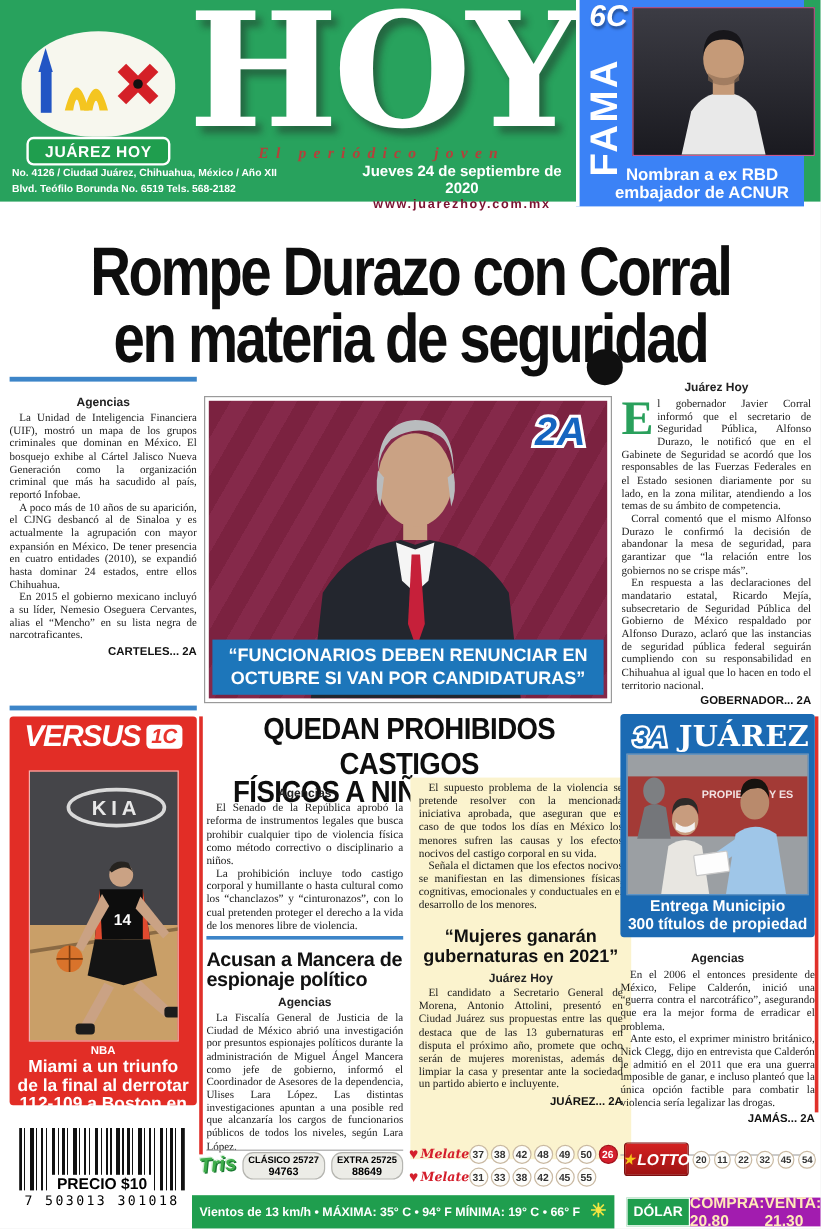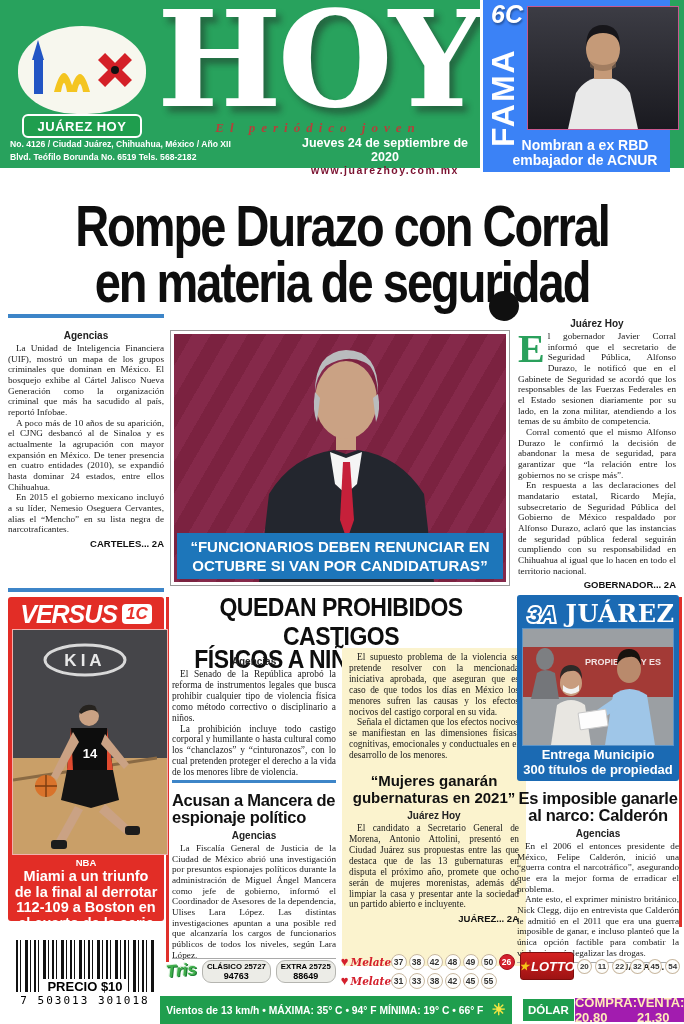--- a/index.html
+++ b/index.html
@@ -50,21 +50,21 @@
   .dropcap { float:left; font-family:"Liberation Serif",serif; font-weight:bold; font-size:40px; line-height:32px; color:#2aa05c; margin:2px 3px 0 0; }
 
   
   .rule-red-l { position:absolute; left:166px; top:597px; width:3px; height:365px; background:#e0302a; }
   .rule-red-r { position:absolute; left:679px; top:597px; width:3px; height:330px; background:#e0302a; }
 
   .versus-panel { position:absolute; left:8px; top:597px; width:156px; height:324px; background:#e22d26; border-radius:3px; padding:3px 4px; }
   .versus-head { display:flex; align-items:center; justify-content:center; gap:5px; height:28px; }
   .versus-title { color:#fff; font-family:"Liberation Sans",sans-serif; font-weight:bold; font-style:italic; font-size:25px; letter-spacing:-1px; }
   .versus-page { background:#fff; color:#e8352e; font-family:"Liberation Sans",sans-serif; font-weight:bold; font-style:italic; font-size:17px; padding:0 4px; border-radius:4px; }
-  .versus-photo { position:relative; width:156px; height:226px; margin:1px auto 2px; background:linear-gradient(#454549 0 57%, #c99f68 57% 100%); border:1px solid #f2b0ad; overflow:hidden; }
+  .versus-photo { position:relative; width:125px; height:226px; margin:14px auto 2px; background:linear-gradient(#454549 0 57%, #c99f68 57% 100%); border:1px solid #f2b0ad; overflow:hidden; }
   .versus-kicker { text-align:center; color:#fff; font-family:"Liberation Sans",sans-serif; font-weight:bold; font-size:9.5px; margin-top:2px; }
   .versus-headline { text-align:center; color:#fff; font-family:"Liberation Sans",sans-serif; font-weight:bold; font-size:14.5px; line-height:15.5px; padding:1px 2px 0; }
 
   .senado-h1 { position:absolute; left:172px; top:593px; width:338px; text-align:center; font-family:"Liberation Sans",sans-serif; font-weight:bold; font-size:23px; letter-spacing:-.5px; color:#0e0e0e; }
   .senado-h1 .hl { display:block; transform:scaleY(1.1); transform-origin:top center; line-height:26px; }
   .senado-col1 { position:absolute; left:172px; top:652px; width:164px; }
   .senado-col1 .body-p, .yellow-box .body-p { font-size:9.4px; }
   .rule-blue2 { position:absolute; left:172px; top:780px; width:164px; height:3px; background:#3d85c8; }
   .mancera { position:absolute; left:172px; top:792px; width:164px; }
   .mancera h2 { font-size:16.5px; line-height:17px; }
@@ -190,20 +190,25 @@
           <path d="M85 248 L95 160 Q118 122 160 116 L172 120 L184 116 Q226 122 250 160 L260 248 Z" fill="#23262e"></path>
           <path d="M156 118 L172 124 L188 118 L183 150 L172 160 L161 150 Z" fill="#f5f5f5"></path>
           <path d="M169 128 L176 128 L180 186 L173 206 L166 186 Z" fill="#c6203a"></path>
           <rect x="162" y="96" width="20" height="20" fill="#caa284"></rect>
           <ellipse cx="172" cy="66" rx="31" ry="39" fill="#caa284"></ellipse>
           <path d="M141 58 Q141 18 172 16 Q205 16 204 60 Q202 32 190 28 Q172 20 152 32 Q142 42 141 58 Z" fill="#b9bcbe"></path>
           <path d="M141 58 Q138 76 143 88 L146 64 Z" fill="#b9bcbe"></path>
           <path d="M204 60 Q207 76 202 88 L199 64 Z" fill="#b9bcbe"></path>
         </g>
       </svg>
+      <div class="badge-2a">
+        <svg width="66" height="42" viewBox="0 0 66 42">
+          <text x="33" y="33" text-anchor="middle" font-family="Liberation Sans, sans-serif" font-size="33" font-weight="bold" font-style="italic" fill="#1565c0" stroke="#ffffff" stroke-width="5" paint-order="stroke">2A</text>
+        </svg>
+      </div>
       <div class="caption-bar">
         <span>“FUNCIONARIOS DEBEN RENUNCIAR EN</span>
         <span>OCTUBRE SI VAN POR CANDIDATURAS”</span>
       </div>
     </div>
   </div>
 
   <div class="col-gob">
     <div class="byline">Juárez Hoy</div>
     <p class="body-p" style="text-indent:0"><span class="dropcap">E</span><span>l gobernador Javier Corral informó que el secretario de Seguridad Pública, Alfonso Durazo, le notificó que en el Gabinete de Seguridad se acordó que los responsables de las Fuerzas Federales en el Estado sesionen diariamente por su lado, en la zona militar, atendiendo a los temas de su ámbito de competencia.</span></p>
@@ -304,21 +309,20 @@
         <rect x="56" y="82" width="28" height="17" rx="1" fill="#fdfdfd" stroke="#c8c8c8" transform="rotate(-8 70 90)"></rect>
       </svg>
     </div>
     <div class="juarez-caption">
       <div>Entrega Municipio</div>
       <div>300 títulos de propiedad</div>
     </div>
   </div>
 
   <div class="calderon">
-    <h2 class="art-h2">Es imposible ganarle al narco: Calderón</h2>
     <div class="byline">Agencias</div>
     <p class="body-p">En el 2006 el entonces presidente de México, Felipe Calderón, inició una “guerra contra el narcotráfico”, asegurando que era la mejor forma de erradicar el problema.</p>
     <p class="body-p">Ante esto, el exprimer ministro británico, Nick Clegg, dijo en entrevista que Calderón le admitió en el 2011 que era una guerra imposible de ganar, e incluso planteó que la única opción factible para combatir la violencia sería legalizar las drogas.</p>
     <div class="jump">JAMÁS... 2A</div>
   </div>
   <div class="gray-rule-2"></div>
 
   <div class="barcode-box">
     <div class="bars">
       <span class="price-label">PRECIO $10</span>

